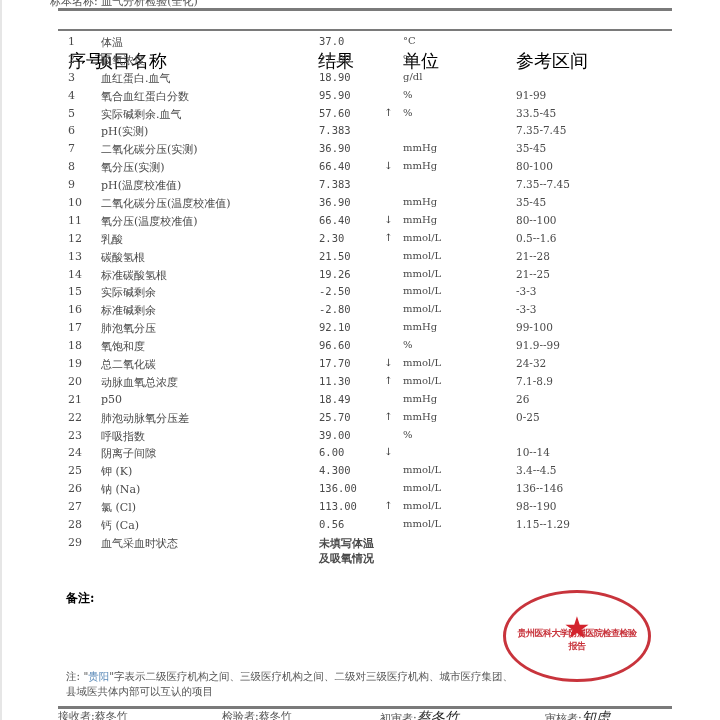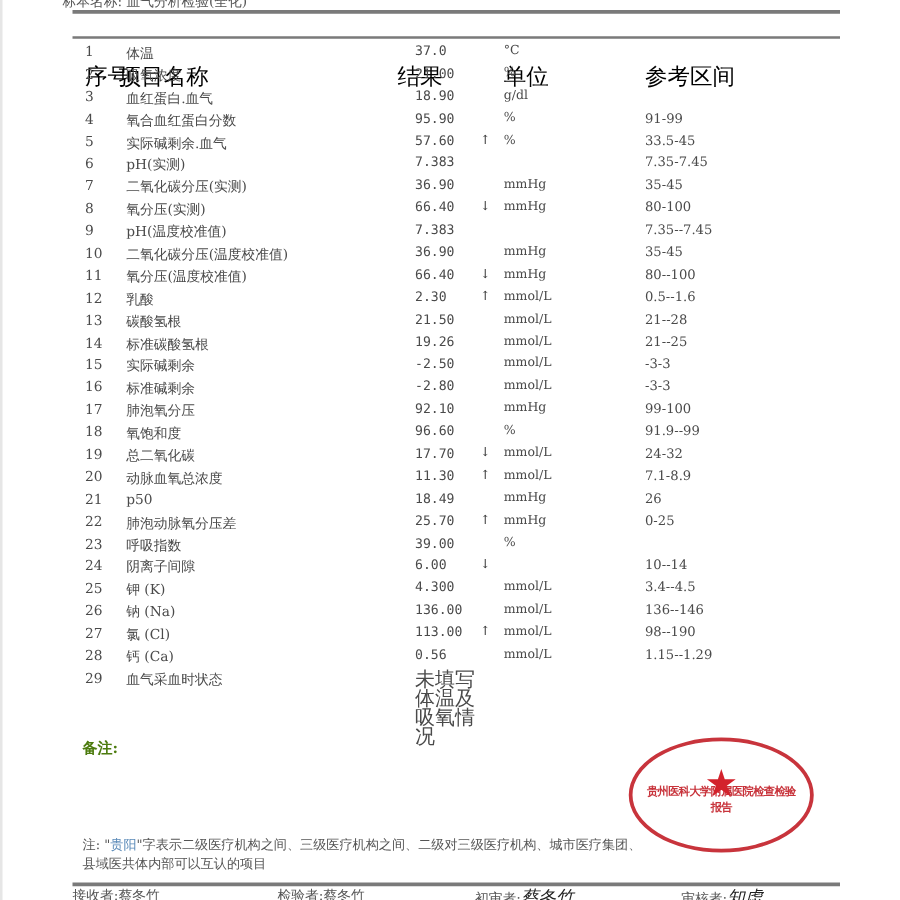--- a/index.html
+++ b/index.html
@@ -23,28 +23,28 @@
   .col-name-h { left: 95px; }
   .col-result-h { left: 318px; }
   .col-unit-h { left: 403px; }
   .col-ref-h { left: 516px; }
 
   .rows { position: absolute; left: 0; top: 34px; width: 720px; }
   .row { position: relative; height: 17.9px; font-size: 11px; color: #4a4a4a; }
   .row span { position: absolute; top: 1px; white-space: nowrap; }
   .r-idx { left: 68px; width: 20px; }
   .r-name { left: 101px; }
-  .r-result { left: 332px; font-family: "DejaVu Sans Mono", "Liberation Mono", monospace; font-size: 10.5px; }
+  .r-result { left: 319px; font-family: "DejaVu Sans Mono", "Liberation Mono", monospace; font-size: 10.5px; }
   .r-flag { left: 384px; font-size: 10px; color: #333; }
   .r-unit { left: 403px; font-size: 10px; }
   .r-ref { left: 516px; font-size: 10.5px; }
   .row.tall { height: 36px; padding-left: 44px; }
-  .row.tall .r-result { white-space: normal; width: 60px; font-family: "DejaVu Serif", serif; font-size: 16px; line-height: 15px; }
-
-  .remark { position: absolute; left: 66px; top: 590px; font-size: 12px; color: #4d7c0f; font-weight: bold; }
+  .row.tall .r-result { white-space: normal; width: 60px; font-family: "DejaVu Serif", serif; font-size: 11px; line-height: 15px; font-weight: bold; }
+
+  .remark { position: absolute; left: 66px; top: 590px; font-size: 12px; color: #000000; font-weight: bold; }
   .note { position: absolute; left: 66px; top: 669px; font-size: 10.5px; color: #555; line-height: 15px; width: 450px; }
   .note .hl { color: #5a8ab8; }
 
   .sig { position: absolute; top: 709px; font-size: 11px; color: #555; white-space: nowrap; }
   .sig .hand { font-family: "DejaVu Sans", sans-serif; font-size: 14px; color: #222; font-style: italic; }
   .sig-recv { left: 58px; }
   .sig-test { left: 222px; }
   .sig-first { left: 380px; }
   .sig-review { left: 545px; }
 

